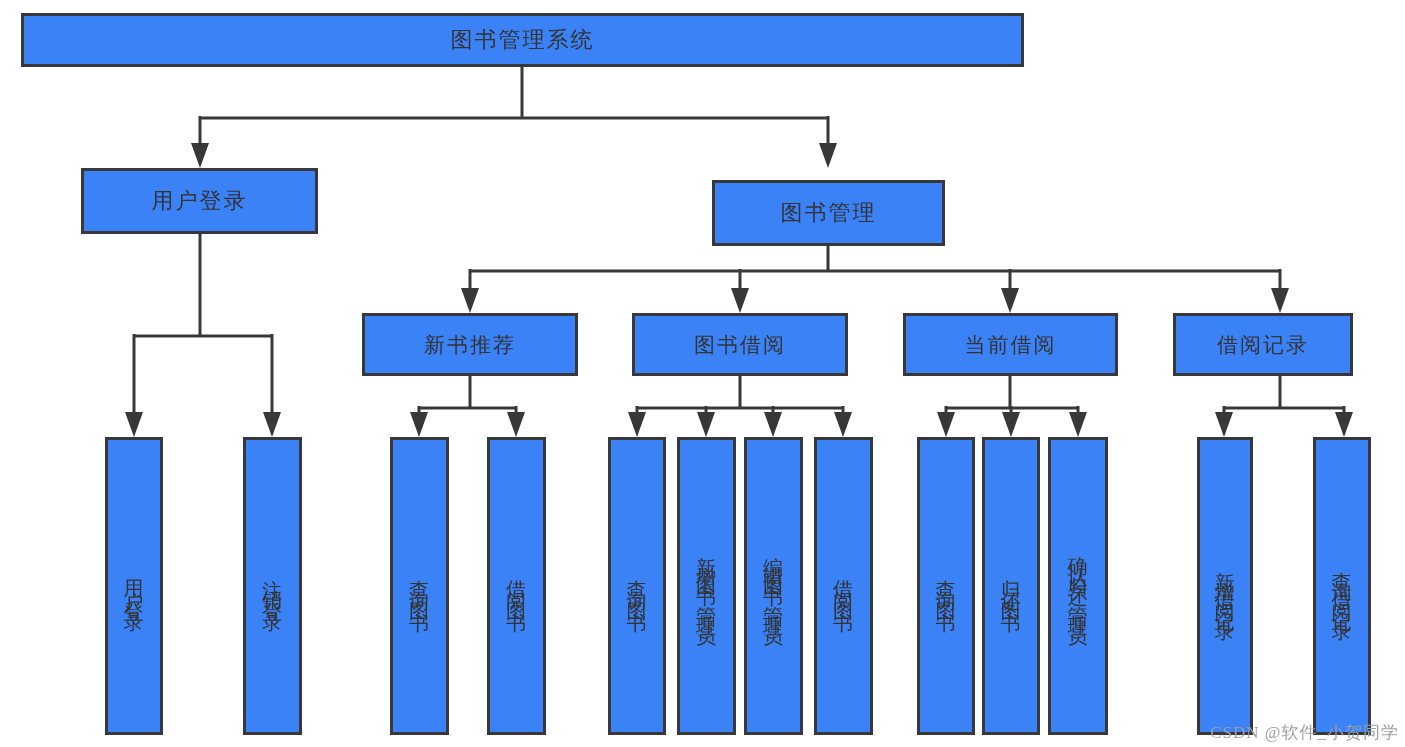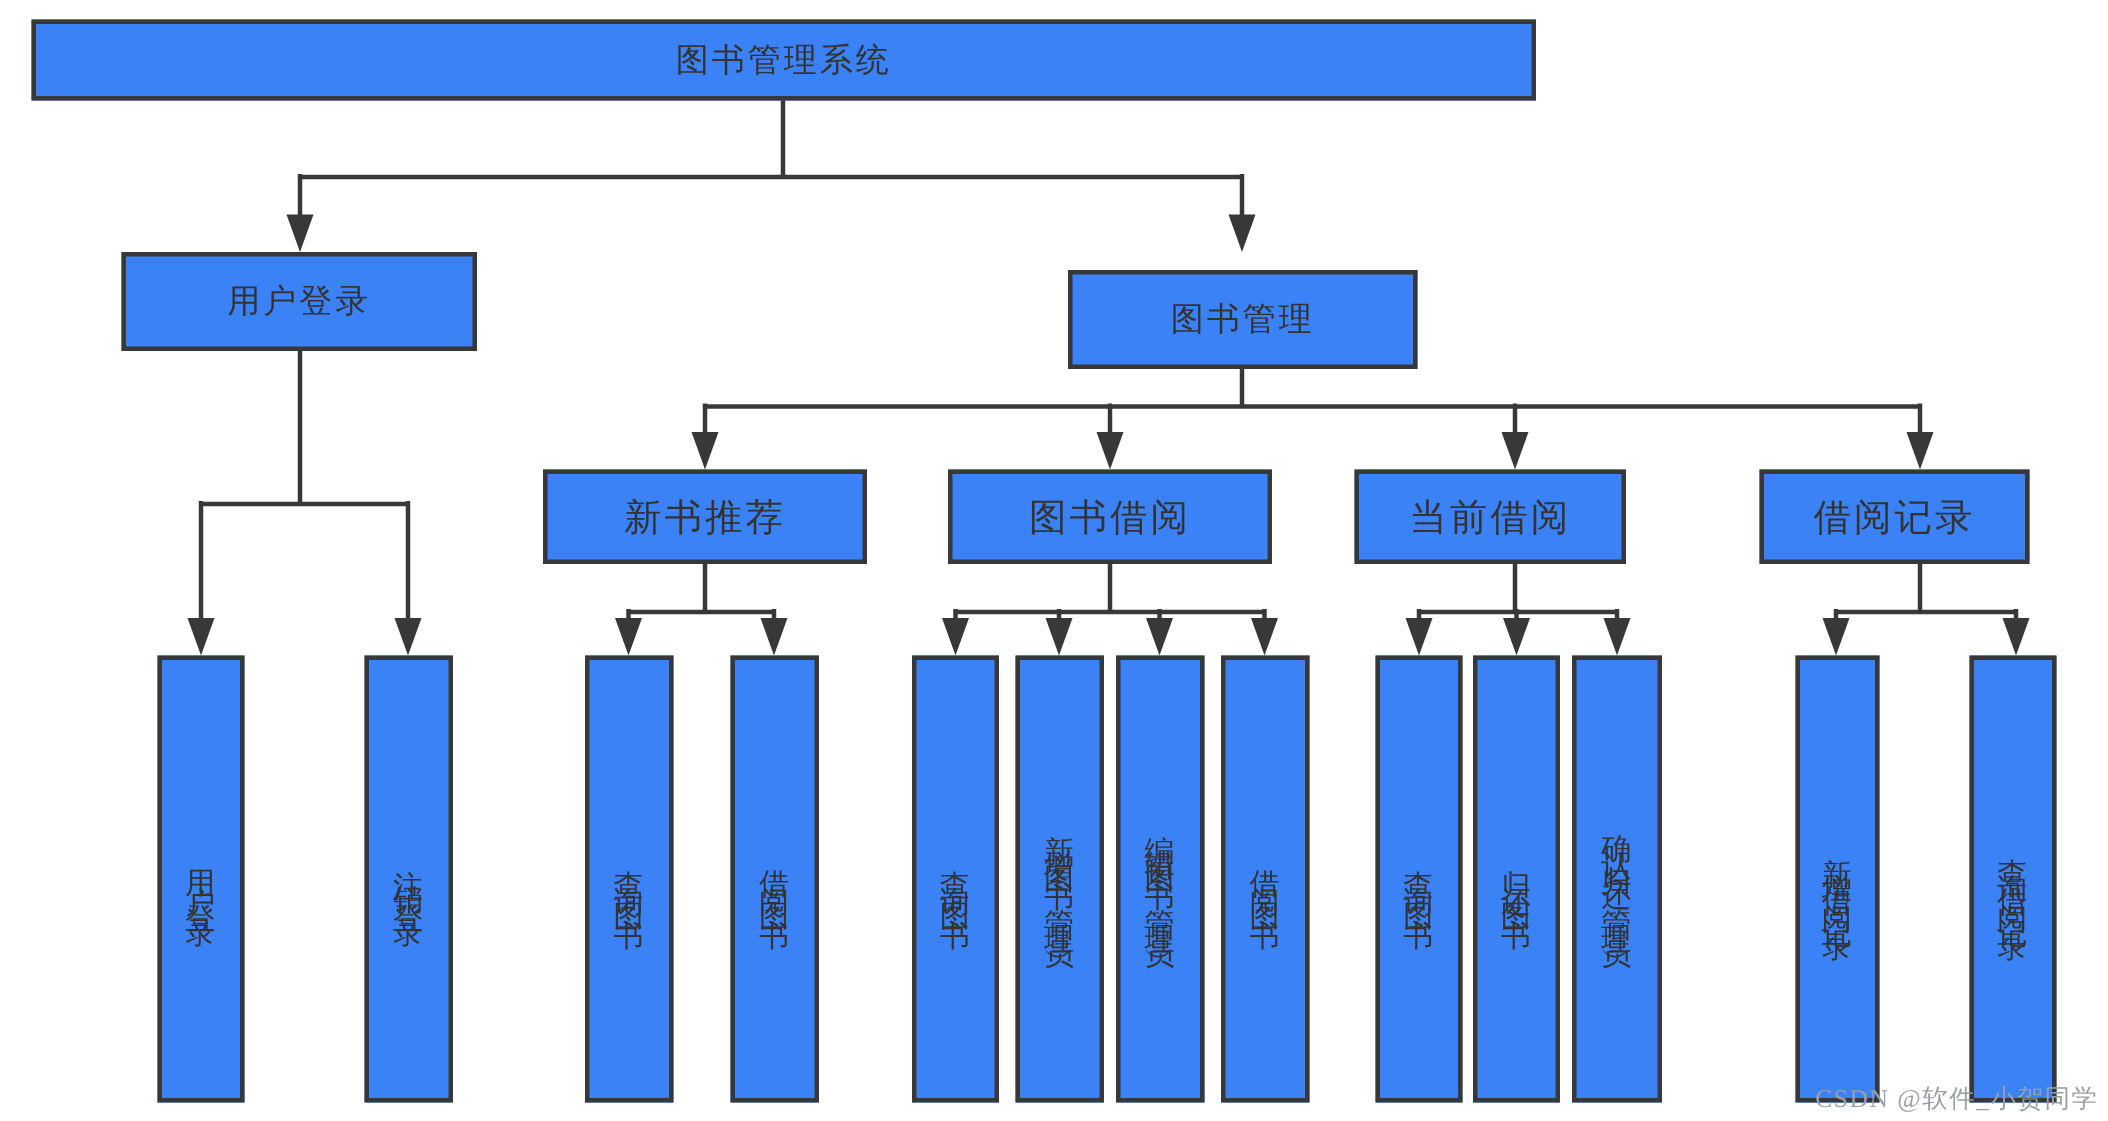--- a/index.html
+++ b/index.html
@@ -30,21 +30,21 @@
     display: flex;
     align-items: center;
     justify-content: center;
     z-index: 2;
   }
   .h-label {
     font-size: 22px;
     letter-spacing: 2px;
     white-space: nowrap;
   }
-  .node.l3 .h-label { font-size: 25px; }
+  .node.l3 .h-label { font-size: 21px; }
   .v-label {
     writing-mode: vertical-rl;
     text-orientation: mixed;
     font-size: 20px;
     line-height: 1;
     letter-spacing: 11px;
     white-space: nowrap;
   }
   .v-label.long { letter-spacing: 10px; }
   .watermark {
@@ -153,21 +153,21 @@
   <div class="node" style="left:712px; top:168px; width:233px; height:66px;margin-top:12px;">
     <span class="h-label">图书管理</span>
   </div>
 
   <div class="node l3" style="left:362px; top:313px; width:216px; height:63px;">
     <span class="h-label">新书推荐</span>
   </div>
   <div class="node l3" style="left:632px; top:313px; width:216px; height:63px;">
     <span class="h-label">图书借阅</span>
   </div>
-  <div class="node l3" style="left:903px; top:313px; width:181px; height:63px;">
+  <div class="node l3" style="left:903px; top:313px; width:215px; height:63px;">
     <span class="h-label">当前借阅</span>
   </div>
   <div class="node l3" style="left:1173px; top:313px; width:180px; height:63px;">
     <span class="h-label">借阅记录</span>
   </div>
 
   <div class="node" style="left:105px; top:437px; width:58px; height:298px;">
     <span class="v-label">用户登录</span>
   </div>
   <div class="node" style="left:243px; top:437px; width:59px; height:298px;">

